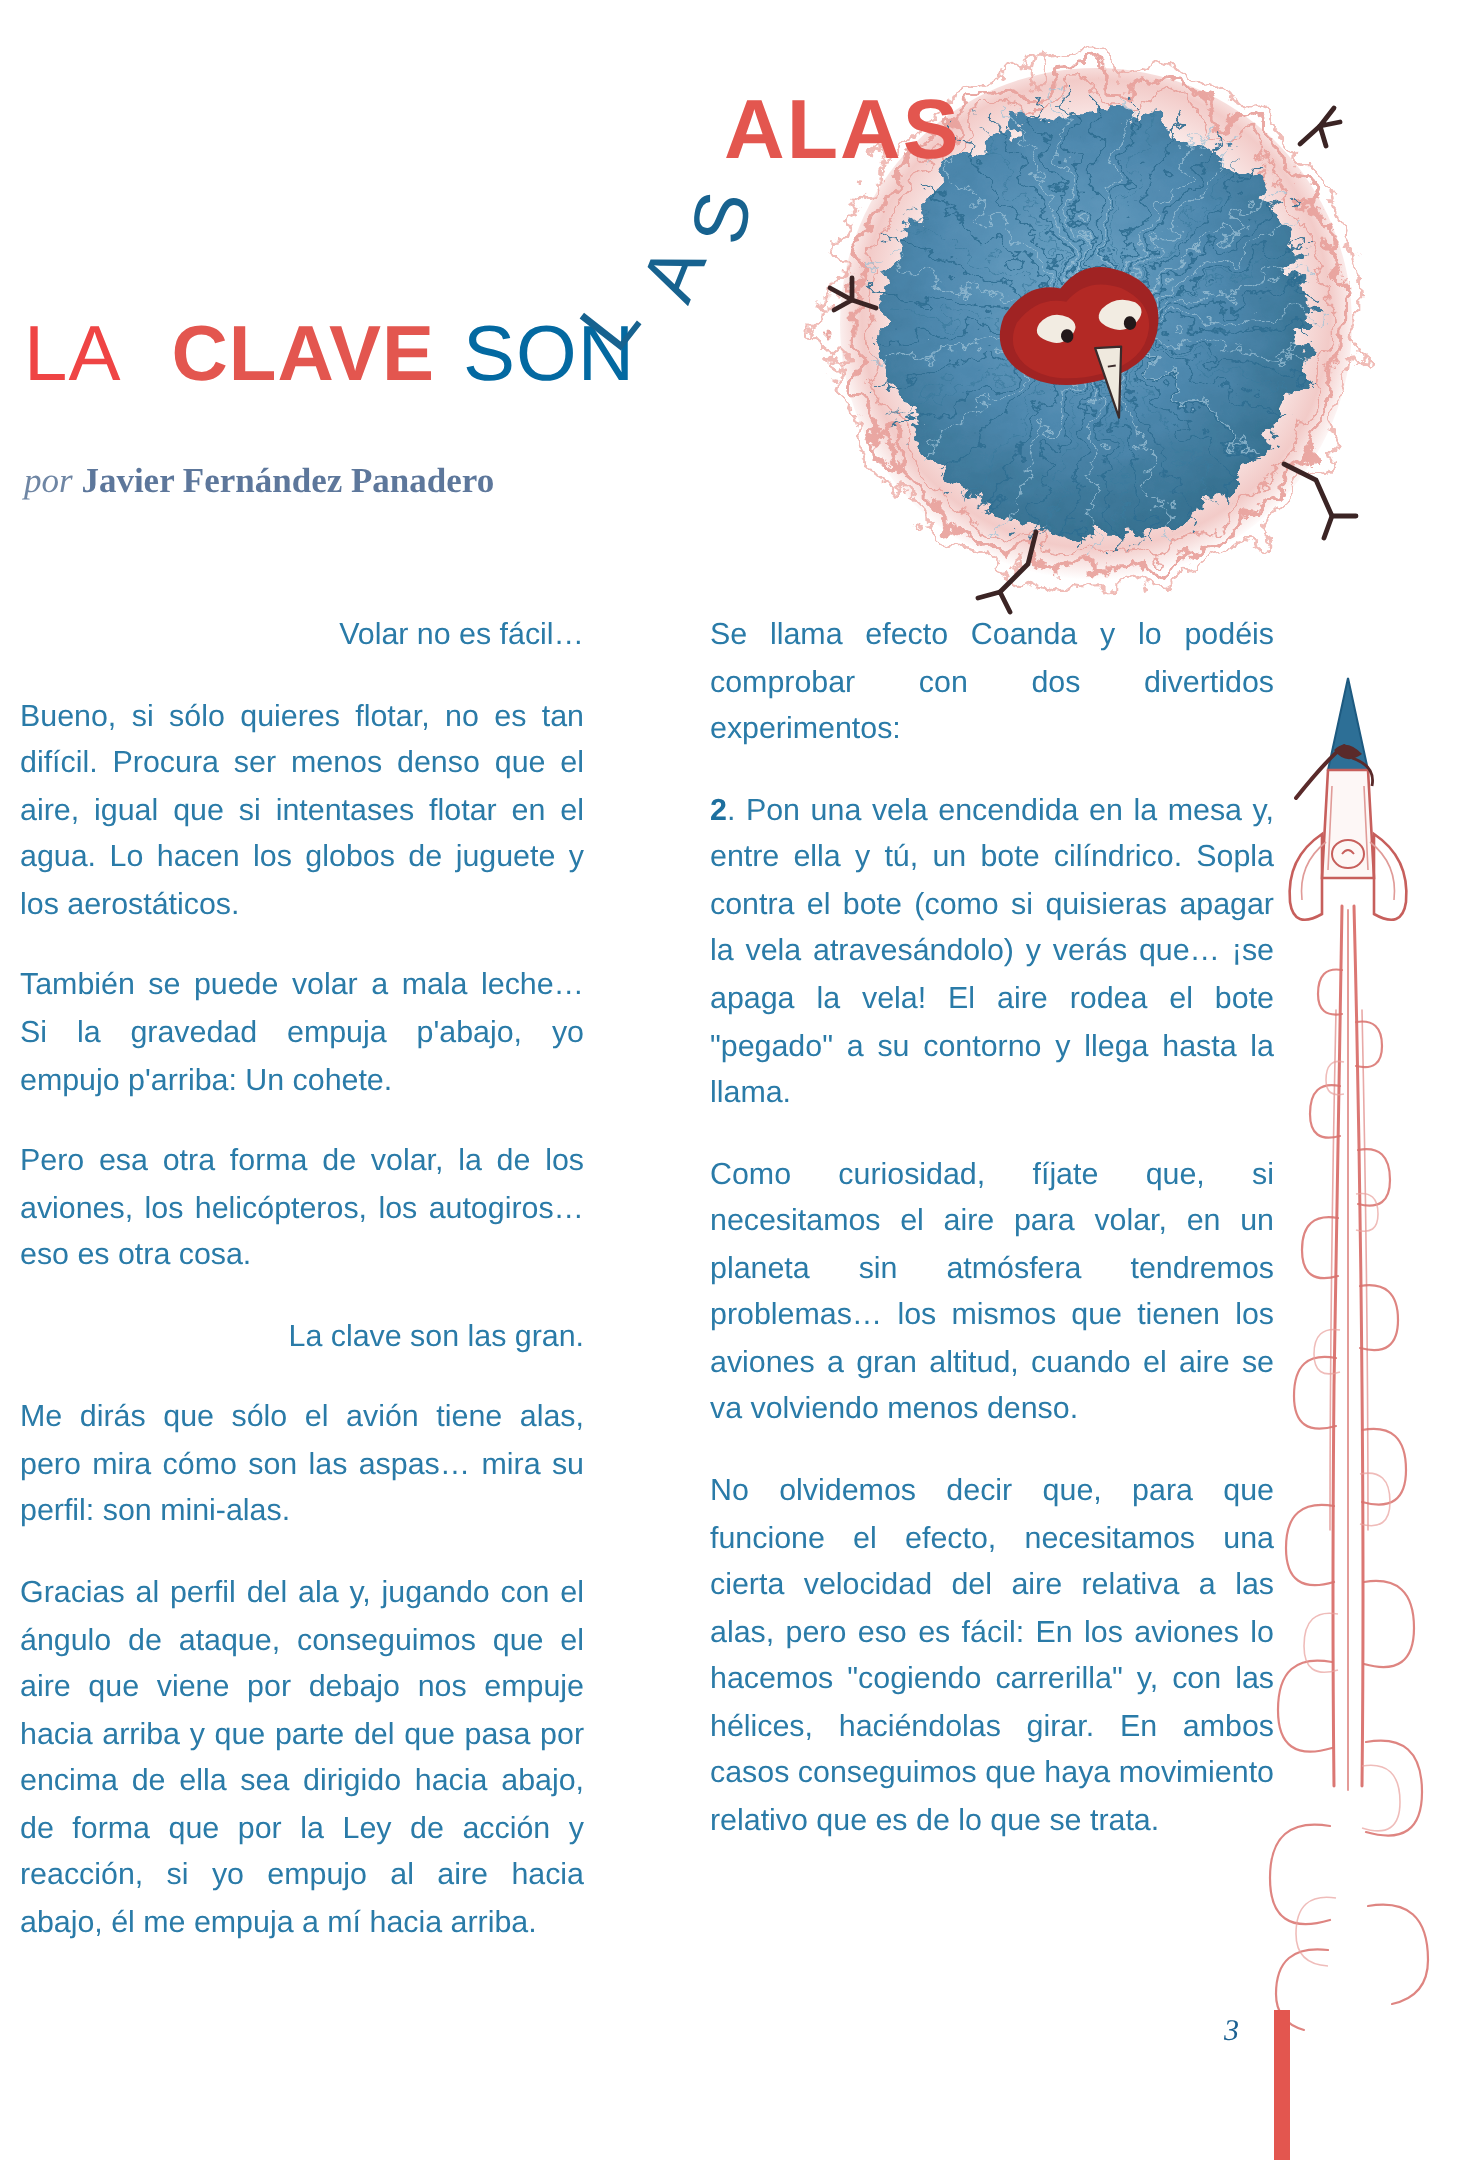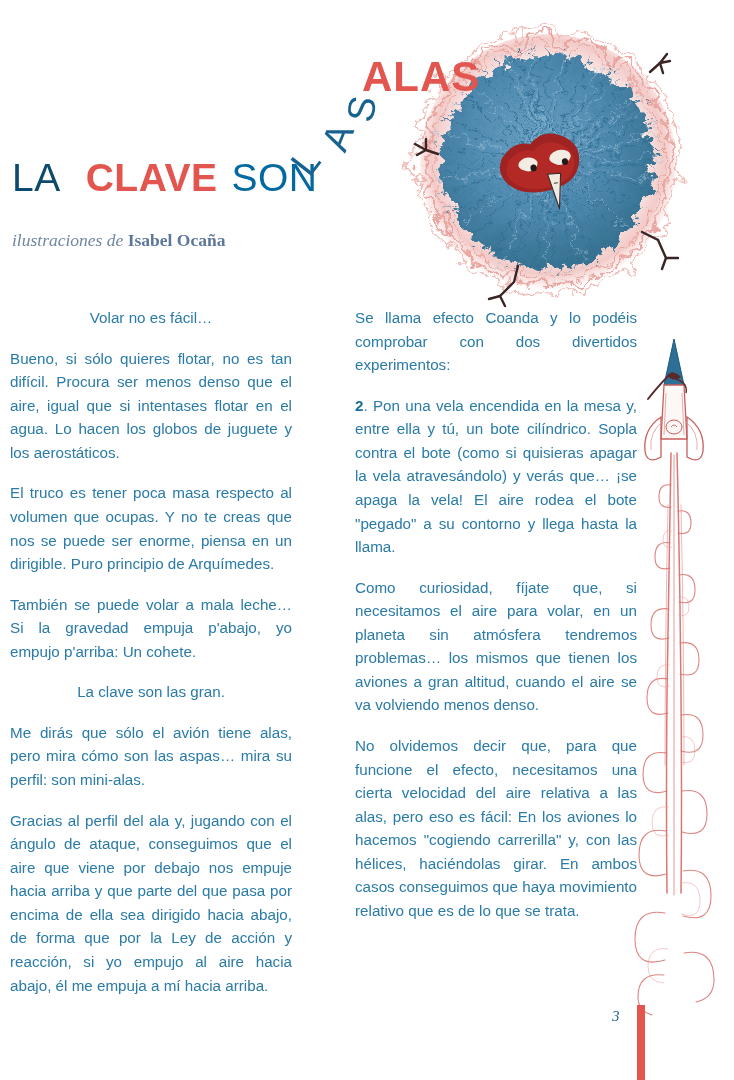--- a/index.html
+++ b/index.html
@@ -25,40 +25,40 @@
   }
   .title-main {
     position: absolute;
     left: 12px; top: 158px;
     font-family: "Liberation Sans", sans-serif;
     font-size: 39px;
     letter-spacing: 0.5px;
     white-space: nowrap;
     line-height: 1;
   }
-  .t-la   { color: #0c4a6e; font-weight: 400; }
+  .t-la   { color: #ef4444; font-weight: 400; }
   .t-clave{ color: #e3564f; font-weight: 700; margin-left: 25px; }
   .t-son  { color: #0369a1; font-weight: 400; margin-left: 14px; }
 
   .arcword {
     position: absolute;
     color: #17628f;
     font-family: "Liberation Sans", sans-serif;
     font-weight: 400;
     font-size: 38px;
     line-height: 1;
     transform-origin: 50% 50%;
   }
   .arc-l { left: 295px; top: 143px; transform: rotate(-52deg); }
   .arc-a { left: 325px; top: 118px; transform: rotate(-68deg); }
   .arc-s { left: 349px; top: 90px;  transform: rotate(-80deg); }
 
   .title-alas {
     position: absolute;
-    left: 362px; top: 56px;
+    left: 362px; top: 44px;
     color: #e3564f;
     font-weight: 700;
     font-size: 42px;
     letter-spacing: 1px;
     line-height: 1;
   }
 
   .byline {
     position: absolute;
     left: 12px; top: 228px;
@@ -88,21 +88,21 @@
   .col p {
     margin: 0 0 17px 0;
     color: #2a7ba8;
     font-family: "Liberation Sans", sans-serif;
     font-size: 15.2px;
     line-height: 1.55;
     text-align: justify;
     -webkit-hyphens: none;
     hyphens: none;
   }
-  .col p.noj { text-align: center; }
+  .col p.noj { text-align: right; }
   .col p b { font-weight: 700; color: #1d6f9e; }
 
   
   .folio {
     position: absolute;
     left: 612px; top: 1008px;
     color: #1a6091;
     font-family: "Liberation Serif", serif;
     font-style: italic;
     font-size: 15px;
@@ -254,21 +254,21 @@
 
     <div class="title-main">
       <span class="t-la">LA</span><span class="t-clave">CLAVE</span><span class="t-son">SON</span>
     </div>
     <span class="arcword arc-l">L</span>
     <span class="arcword arc-a">A</span>
     <span class="arcword arc-s">S</span>
     <div class="title-alas">ALAS</div>
 
     <div class="byline">
-      <div><span class="lead">ilustraciones de </span><span class="name">Isabel Ocaña</span></div>
+      <div><span class="lead">por </span><span class="name">Javier Fernández Panadero</span></div>
     </div>
   </div>
 
   <div class="rocket">
     <svg viewBox="0 0 106 680" width="106" height="680" aria-hidden="true">
       <g transform="translate(46,0)">
 
         <path d="M0 4 L-10 50 L10 50 Z" fill="#2d6f96"></path>
         <path d="M0 4 L-10 50 L10 50 Z" fill="none" stroke="#1d5a80" stroke-width="1"></path>
 
@@ -322,22 +322,22 @@
         <path d="M53 548 q19 -3 19 18 q0 19 -19 13"></path>
         <path d="M40 614 q-20 -3 -20 18 q0 15 16 16"></path>
       </g>
     </svg>
   </div>
 
   <div class="columns">
     <div class="col col-left">
       <p class="noj">Volar no es fácil…</p>
       <p>Bueno, si sólo quieres flotar, no es tan difícil. Procura ser menos denso que el aire, igual que si intentases flotar en el agua. Lo hacen los globos de juguete y los aerostáticos.</p>
-      <p>El truco es tener poca masa respecto al volumen que ocupas. Y no te creas que nos se puede ser enorme, piensa en un dirigible. Puro principio de Arquímedes.</p>
       <p>También se puede volar a mala leche… Si la gravedad empuja p'abajo, yo empujo p'arriba: Un cohete.</p>
+      <p>Pero esa otra forma de volar, la de los aviones, los helicópteros, los autogiros… eso es otra cosa.</p>
       <p class="noj">La clave son las gran.</p>
       <p>Me dirás que sólo el avión tiene alas, pero mira cómo son las aspas… mira su perfil: son mini-alas.</p>
       <p>Gracias al perfil del ala y, jugando con el ángulo de ataque, conseguimos que el aire que viene por debajo nos empuje hacia arriba y que parte del que pasa por encima de ella sea dirigido hacia abajo, de forma que por la Ley de acción y reacción, si yo empujo al aire hacia abajo, él me empuja a mí hacia arriba.</p>
     </div>
 
     <div class="col col-right">
       <p><b></b><span>Se llama efecto Coanda y lo podéis comprobar con dos divertidos experimentos:</span></p>
       <p><b>2</b><span>. Pon una vela encendida en la mesa y, entre ella y tú, un bote cilíndrico. Sopla contra el bote (como si quisieras apagar la vela atravesándolo) y verás que… ¡se apaga la vela! El aire rodea el bote "pegado" a su contorno y llega hasta la llama.</span></p>
       <p><b></b><span>Como curiosidad, fíjate que, si necesitamos el aire para volar, en un planeta sin atmósfera tendremos problemas… los mismos que tienen los aviones a gran altitud, cuando el aire se va volviendo menos denso.</span></p>
       <p><b></b><span>No olvidemos decir que, para que funcione el efecto, necesitamos una cierta velocidad del aire relativa a las alas, pero eso es fácil: En los aviones lo hacemos "cogiendo carrerilla" y, con las hélices, haciéndolas girar. En ambos casos conseguimos que haya movimiento relativo que es de lo que se trata.</span></p>

